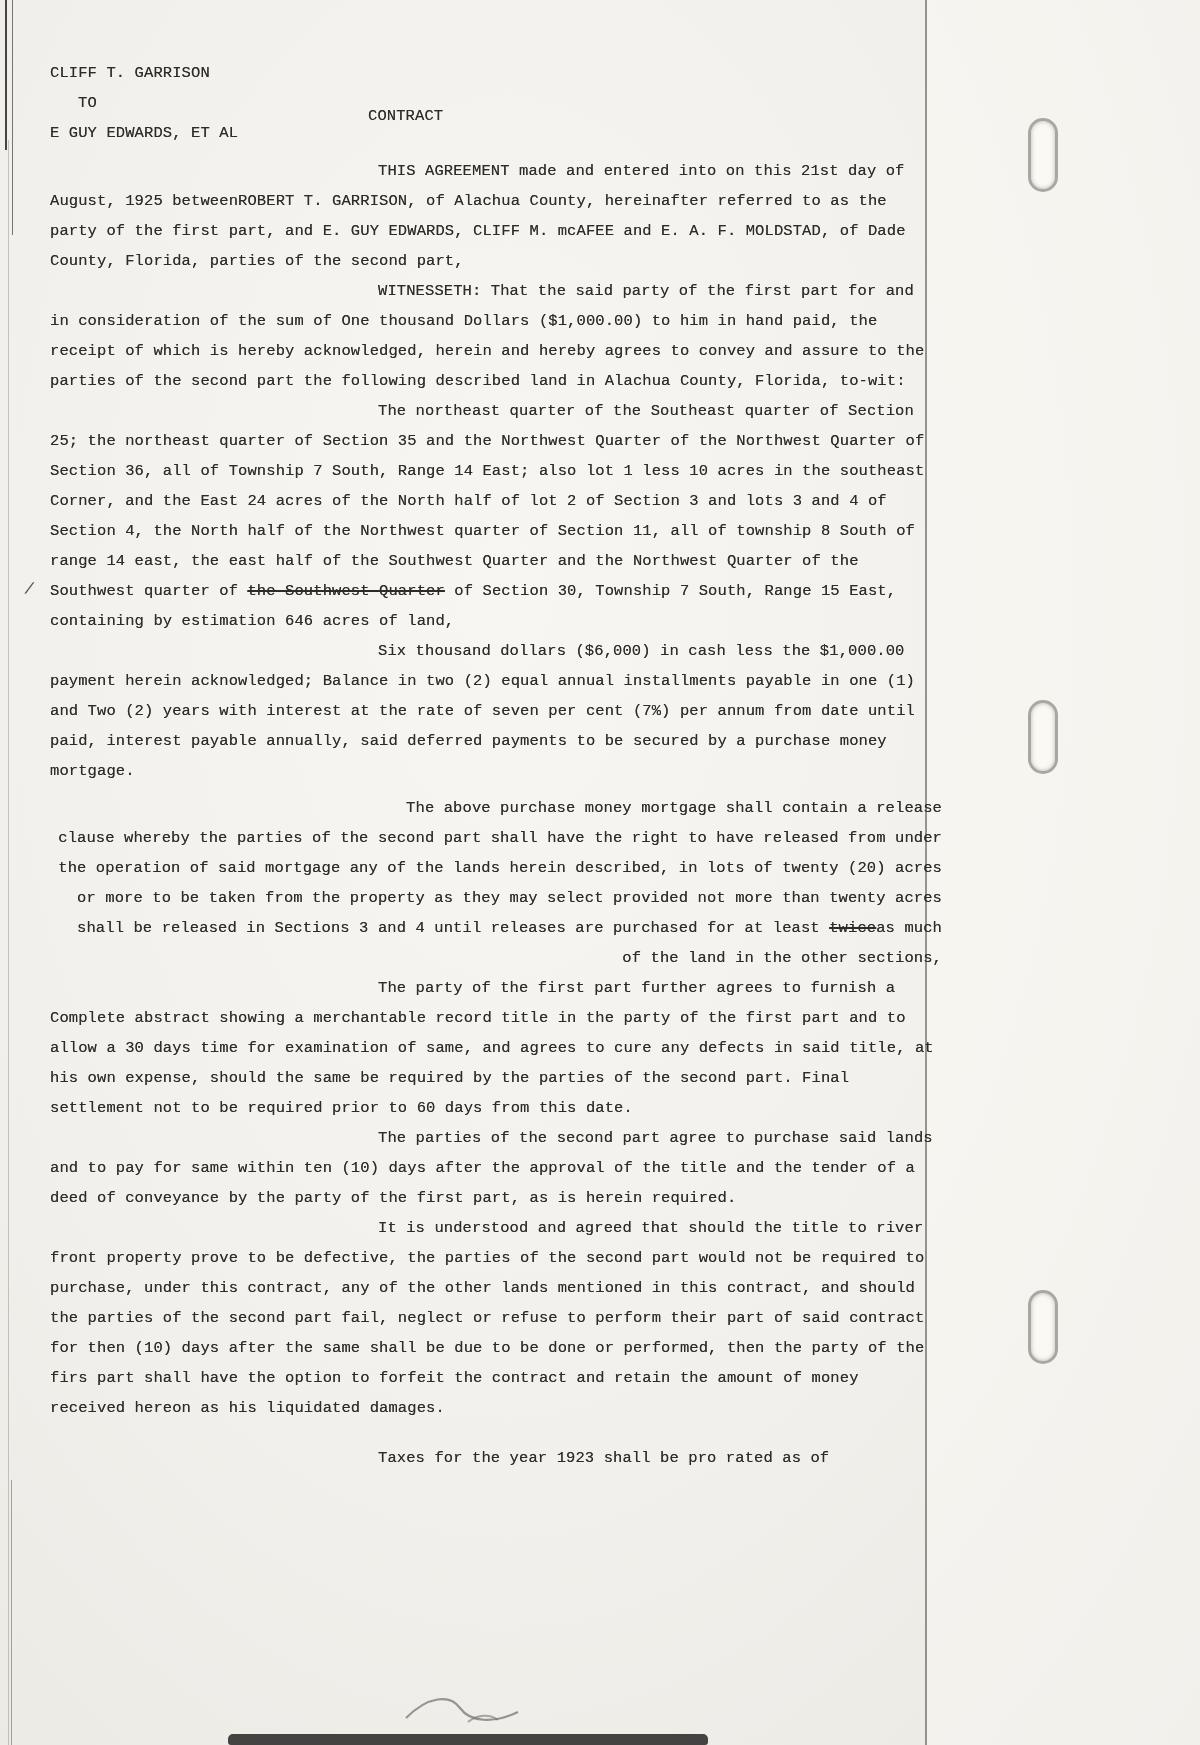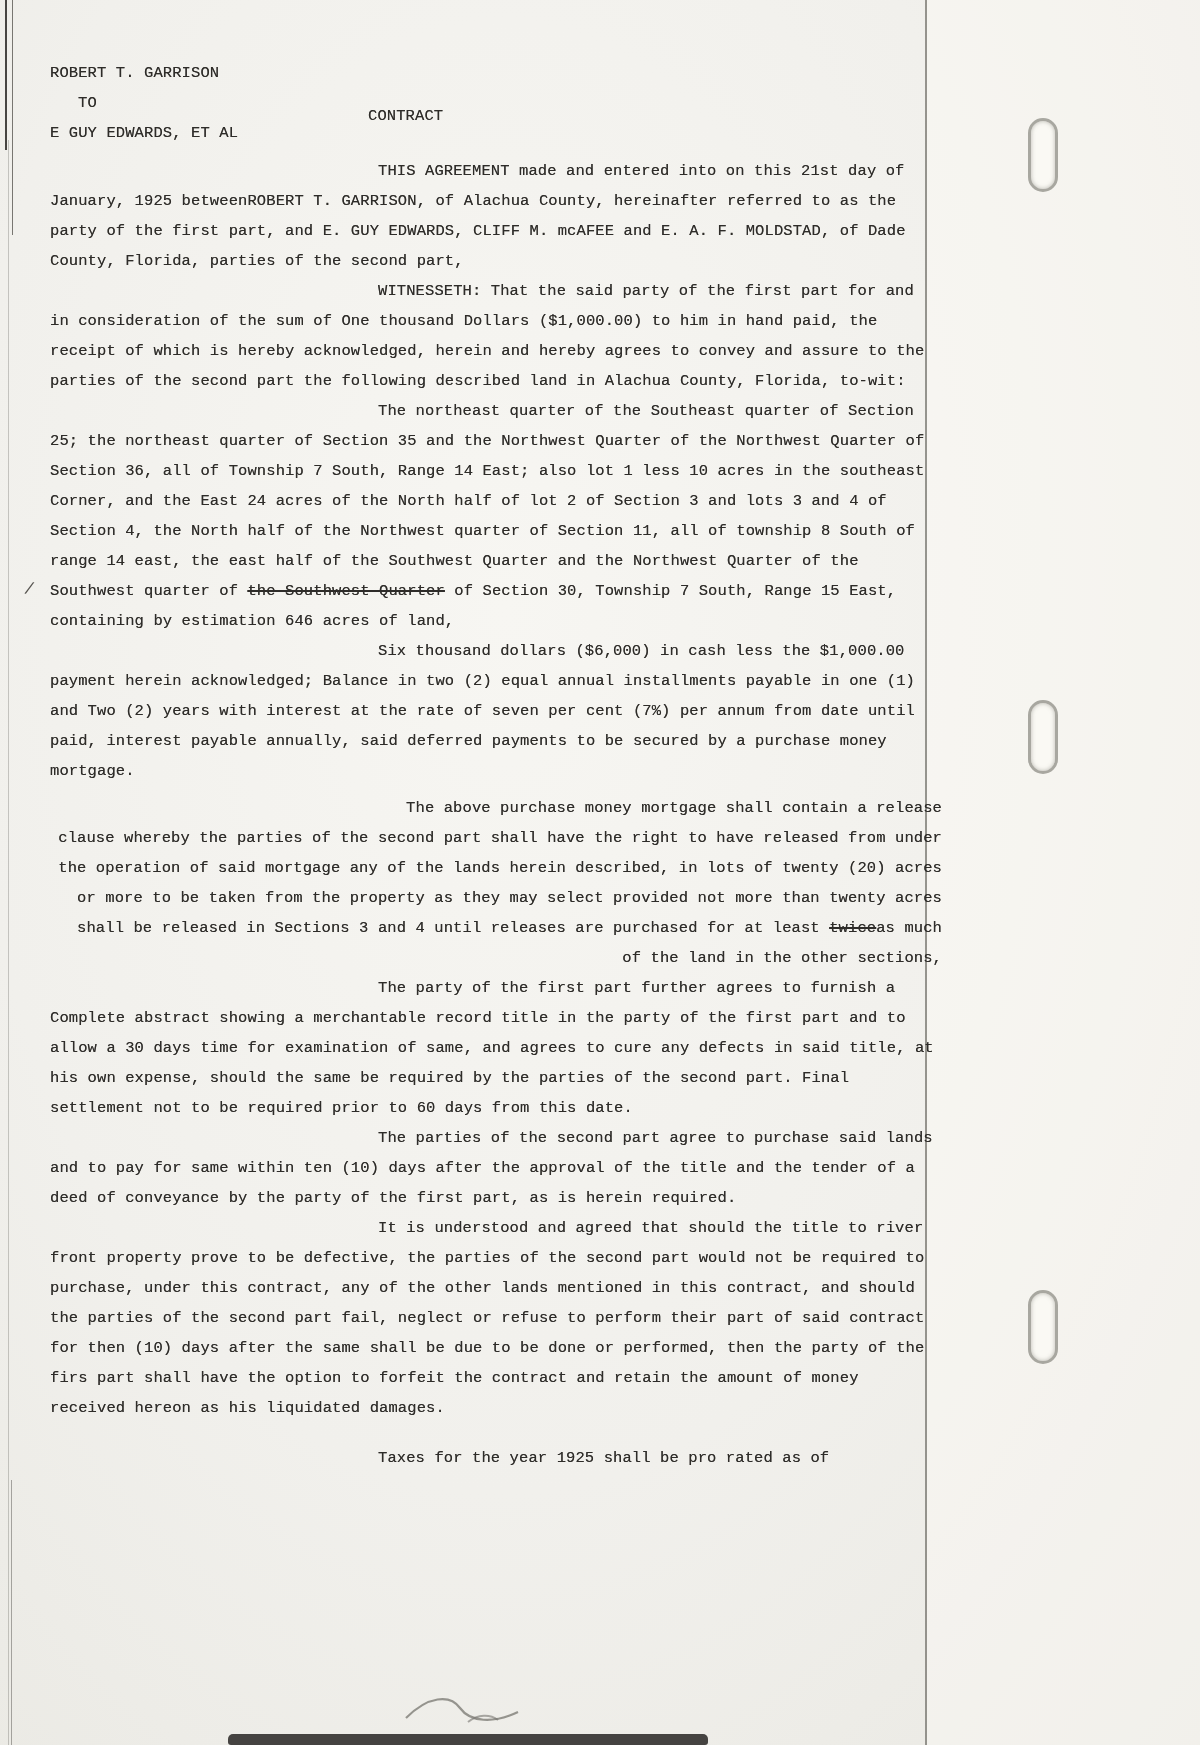--- a/index.html
+++ b/index.html
@@ -82,31 +82,31 @@
 
   <svg class="scribble" width="130" height="55" viewBox="0 0 130 55">
     <path d="M8 40 C 30 18, 52 16, 62 30 S 95 46, 120 34" fill="none" stroke="#77756f" stroke-width="2.2" opacity="0.75"></path>
     <path d="M70 44 C 80 36, 92 36, 100 42" fill="none" stroke="#77756f" stroke-width="2" opacity="0.6"></path>
   </svg>
 
   <div class="smudge"></div>
 
   <div class="textcol">
 
-    <div class="hdr-name">ROBERT T. GARRISON</div>
+    <div class="hdr-name">CLIFF T. GARRISON</div>
     <div class="hdr-row">
       <span class="hdr-to">TO</span>
       <span class="hdr-contract">CONTRACT</span>
     </div>
     <div class="hdr-name">E GUY EDWARDS, ET AL</div>
 
     <div class="docbody">
 
       <p class="para">
-        <span>THIS AGREEMENT made and entered into on this 21st day  of January, 1925 betweenROBERT T. GARRISON, of Alachua County, hereinafter referred to as the party of the first part, and E. GUY EDWARDS, CLIFF M. mcAFEE and E. A. F. MOLDSTAD, of Dade County, Florida, parties of the second part,</span>
+        <span>THIS AGREEMENT made and entered into on this 21st day  of August, 1925 betweenROBERT T. GARRISON, of Alachua County, hereinafter referred to as the party of the first part, and E. GUY EDWARDS, CLIFF M. mcAFEE and E. A. F. MOLDSTAD, of Dade County, Florida, parties of the second part,</span>
       </p>
 
       <p class="para">
         <span>WITNESSETH: That the said party of the first part for and in consideration of the sum of One thousand Dollars ($1,000.00) to him in hand paid, the receipt of which is hereby acknowledged, herein and hereby agrees to convey and assure to the parties of the second part the following described land in Alachua County, Florida, to-wit:</span>
       </p>
 
       <p class="para">
         <span>The northeast quarter of the Southeast quarter of Section 25; the northeast quarter of Section 35 and the Northwest Quarter of the Northwest Quarter of Section 36, all of Township 7 South, Range 14 East; also lot 1 less 10 acres in the southeast Corner, and the East 24 acres of the North half of lot 2 of Section 3 and lots 3 and 4 of Section 4, the North half of the Northwest quarter of Section 11, all of township 8 South of range 14 east, the east half of the Southwest Quarter and the Northwest Quarter of the Southwest quarter of </span><span class="strike">the Southwest Quarter</span><span> of Section 30, Township 7 South, Range 15 East, containing by estimation 646 acres of land,</span>
       </p>
 
@@ -125,18 +125,18 @@
 
       <p class="para">
         <span>The parties of the second part agree to purchase said lands and to pay for same within ten (10) days after the approval of the title and the tender of a deed of conveyance by the party of the first part, as is herein required.</span>
       </p>
 
       <p class="para">
         <span>It is understood and agreed that should the title to river front property prove to be defective, the parties of the second part would not be required to purchase, under this contract, any of the other lands mentioned in this contract, and should the parties of the second part fail, neglect or refuse to perform their part of said contract for then (10) days after the same shall be due to be done or performed, then  the party of the firs part shall have the option to forfeit the contract and retain the amount of money received hereon as his liquidated damages.</span>
       </p>
 
       <p class="para gap-lg">
-        <span>Taxes for the year 1925 shall be pro rated as of</span>
+        <span>Taxes for the year 1923 shall be pro rated as of</span>
       </p>
 
     </div>
   </div>
 </div>
 
 </body></html>

